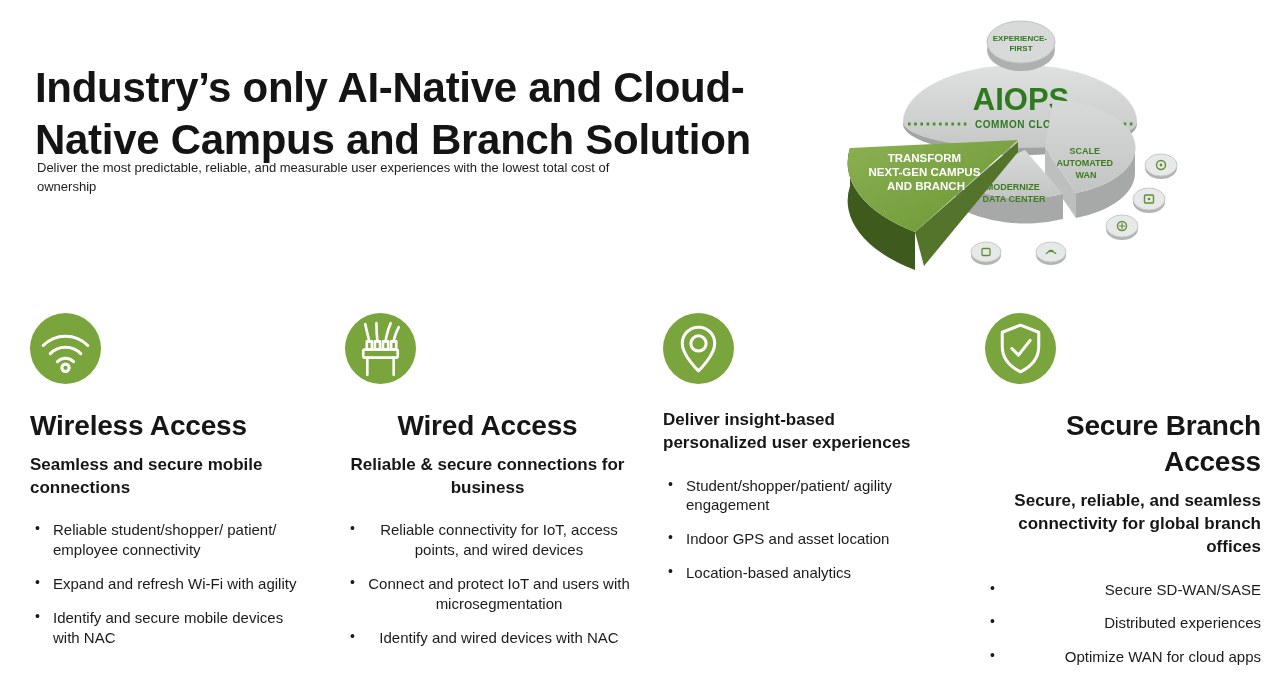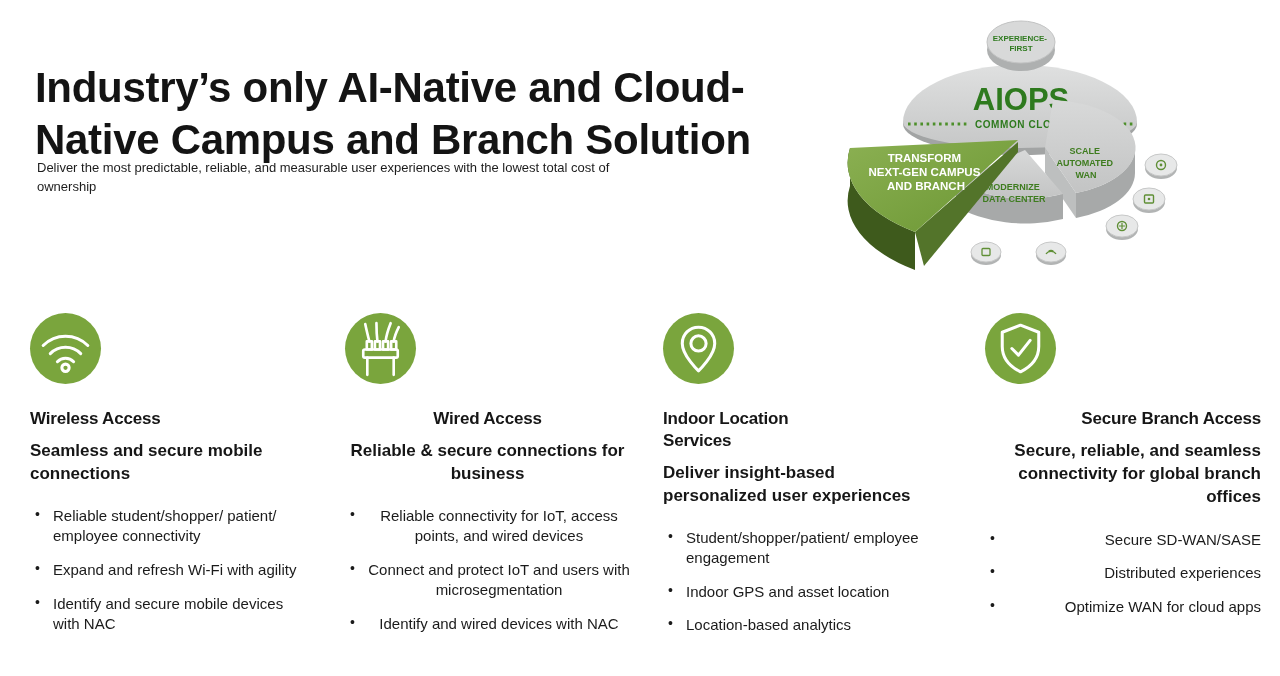--- a/index.html
+++ b/index.html
@@ -34,21 +34,21 @@
   .col3 { left: 663px; width: 268px; }
   .col4 { left: 985px; width: 276px; text-align: right; }
 
   .icon-circle {
     width: 71px; height: 71px; border-radius: 50%;
     background: #7AA53D;
     display: flex; align-items: center; justify-content: center;
     margin-bottom: 24px;
   }
   .col-heading {
-    font-size: 17px; font-weight: 800; color: #161616;
+    font-size: 28px; font-weight: 800; color: #161616;
     line-height: 1.28; margin-bottom: 9px; letter-spacing: -0.2px;
   }
   .col3 .col-heading { max-width: 195px; }
   .col-subheading {
     font-size: 17px; font-weight: 700; color: #161616;
     line-height: 1.37; margin-bottom: 21px;
   }
   .bullets { list-style: none; }
   .bullets li {
     position: relative; padding-left: 23px;
@@ -210,24 +210,23 @@
 
 <div class="col col3">
   <div class="icon-circle">
     <svg width="71" height="71" viewBox="0 0 70 70">
       <g fill="none" stroke="#ffffff" stroke-width="3" stroke-linecap="round" stroke-linejoin="round">
         <path d="M35,14 C26,14 19,21 19,30 C19,42 35,57 35,57 C35,57 51,42 51,30 C51,21 44,14 35,14 Z"></path>
         <circle cx="35" cy="30" r="7.5"></circle>
       </g>
     </svg>
   </div>
-  <div class="col-heading">Indoor Location Services</div>
   <div class="col-subheading">Deliver insight-based personalized user experiences</div>
   <ul class="bullets">
-    <li><span class="dot">•</span><span>Student/shopper/patient/ employee engagement</span></li>
+    <li><span class="dot">•</span><span>Student/shopper/patient/ agility engagement</span></li>
     <li><span class="dot">•</span><span>Indoor GPS and asset location</span></li>
     <li><span class="dot">•</span><span>Location-based analytics</span></li>
   </ul>
 </div>
 
 <div class="col col4">
   <div class="icon-circle">
     <svg width="71" height="71" viewBox="0 0 70 70">
       <g fill="none" stroke="#ffffff" stroke-width="3" stroke-linecap="round" stroke-linejoin="round">
         <path d="M35,12 L53,19 L53,33 C53,45.5 45,53 35,58 C25,53 17,45.5 17,33 L17,19 Z"></path>

